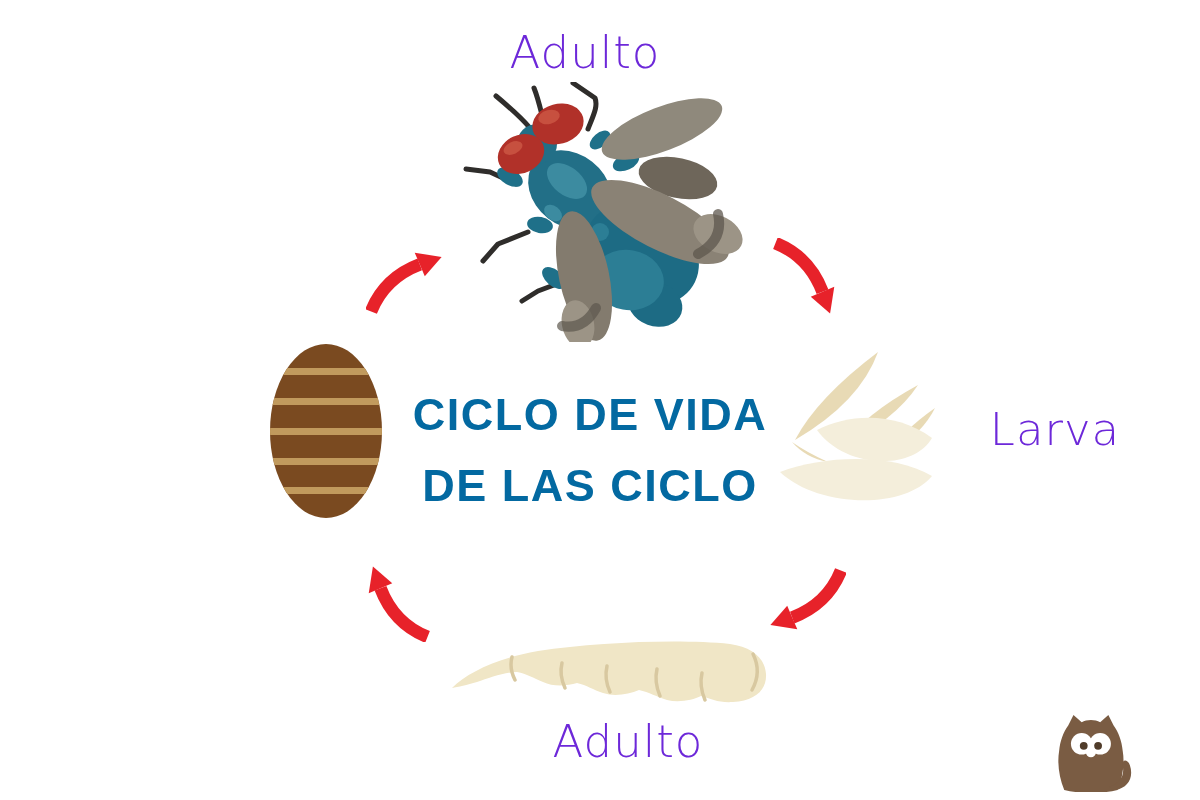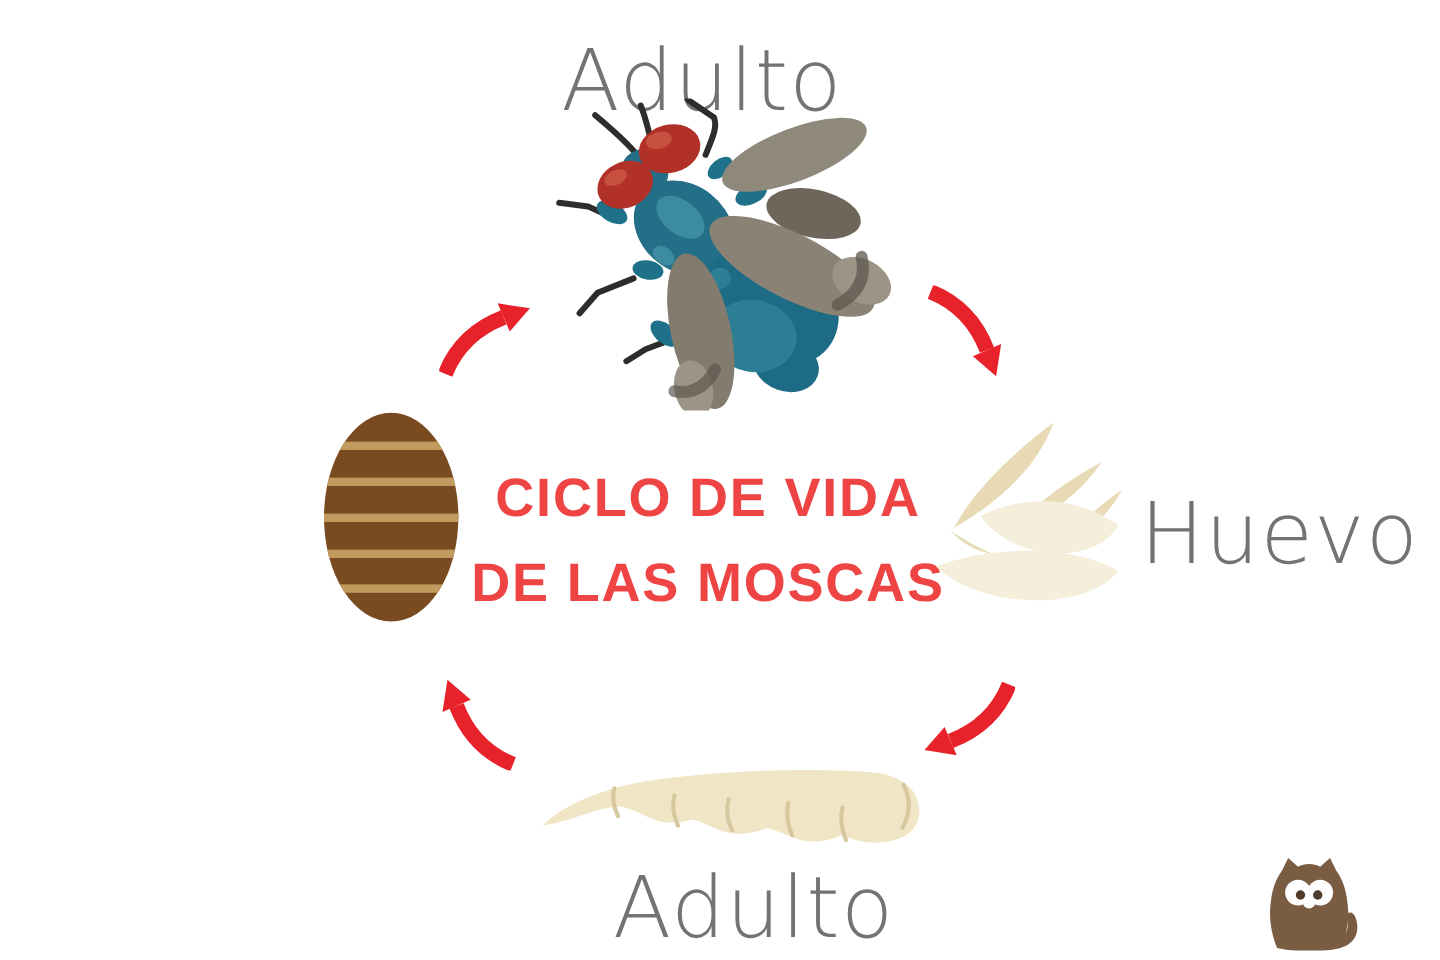--- a/index.html
+++ b/index.html
@@ -1,57 +1,57 @@
 <!DOCTYPE html>
 <html><head>
 <meta charset="utf-8">
 <style>
   html,body{margin:0;padding:0;background:#fff;}
   .canvas{
     position:relative;width:1200px;height:800px;background:#ffffff;
     overflow:hidden;font-family:"Liberation Sans", sans-serif;
   }
   .stage-label{
-    position:absolute;font-size:71px;font-weight:300;color:#737373;
+    position:absolute;font-size:45px;font-weight:300;color:#6d28d9;
     letter-spacing:1px;text-align:center;line-height:1.15;
     font-family:"DejaVu Sans","Liberation Sans",sans-serif;
   }
   .label-adulto{left:430px;top:27px;width:310px;}
   .label-huevo{left:950px;top:404px;width:210px;}
   .label-pupa{left:90px;top:404px;width:210px;}
   .label-larva{left:478px;top:716px;width:300px;}
   .cycle-title{
     position:absolute;left:340px;top:379px;width:500px;text-align:center;
-    color:#ef4444;font-weight:bold;font-size:45px;letter-spacing:1.5px;
+    color:#0369a1;font-weight:bold;font-size:45px;letter-spacing:1.5px;
     line-height:71px;font-family:"Liberation Sans",sans-serif;
   }
   .art{position:absolute;}
   .fly-art{left:450px;top:82px;}
   .eggs-art{left:762px;top:340px;}
   .larva-art{left:448px;top:628px;}
   .pupa-art{left:267px;top:342px;}
   .logo-art{left:1054px;top:712px;}
   .arrow{position:absolute;width:84px;height:84px;}
   .arrow-tr{left:757px;top:238px;}
   .arrow-br{left:762px;top:552px;transform:rotate(90deg);}
   .arrow-bl{left:362px;top:558px;transform:rotate(180deg);}
   .arrow-tl{left:366px;top:246px;transform:rotate(270deg);}
 </style>
 </head>
 <body>
 
 <div class="canvas">
 
   <div class="stage-label label-adulto">Adulto</div>
-  <div class="stage-label label-huevo">Huevo</div>
+  <div class="stage-label label-huevo">Larva</div>
   <div class="stage-label label-larva">Adulto</div>
 
   <div class="cycle-title">
     <div>CICLO DE VIDA</div>
-    <div>DE LAS MOSCAS</div>
+    <div>DE LAS CICLO</div>
   </div>
 
   <svg class="art fly-art" width="310" height="260" viewBox="0 0 310 260">
 
     <g fill="none" stroke="#2f2d2b" stroke-width="5" stroke-linecap="round" stroke-linejoin="round">
       <path d="M80,46 C70,34 58,24 46,14"></path>
       <path d="M93,37 C90,25 88,16 84,6"></path>
       <path d="M138,47 C144,32 148,24 145,16 L123,1"></path>
       <path d="M172,82 L198,54 L214,64"></path>
       <path d="M66,102 L40,90 L16,87"></path>

